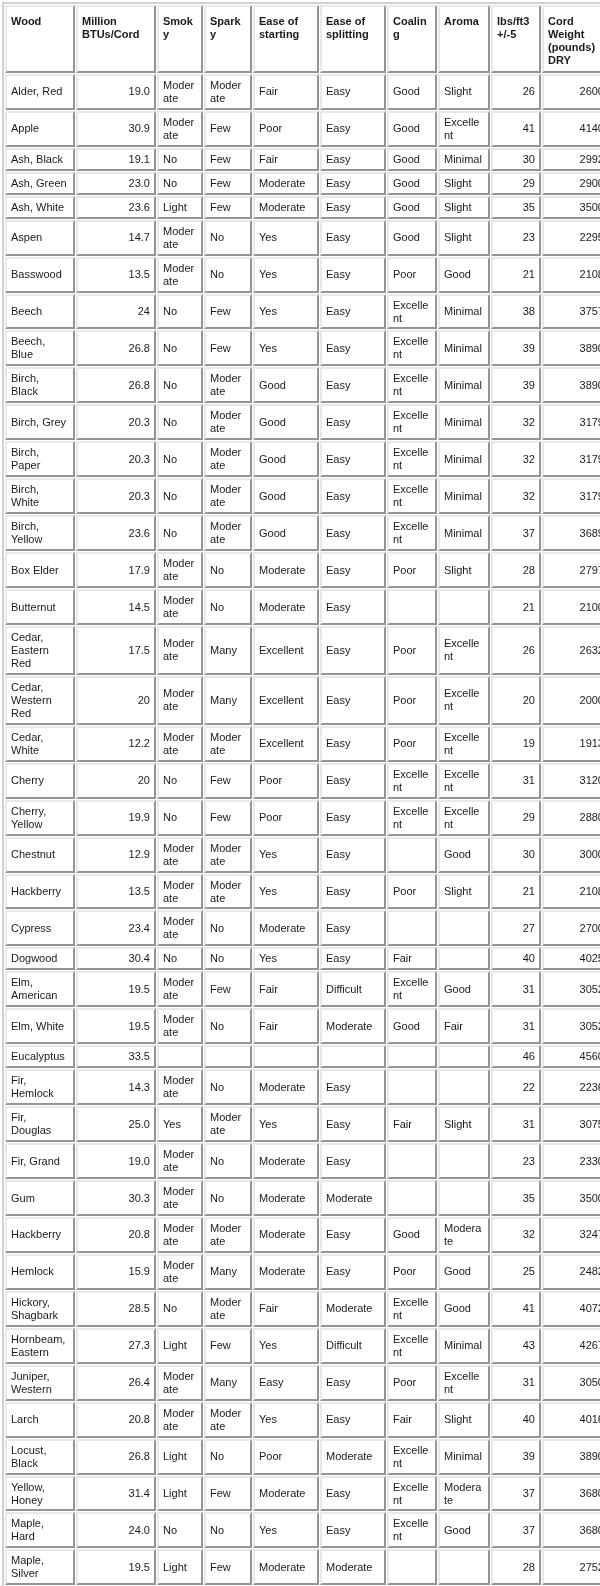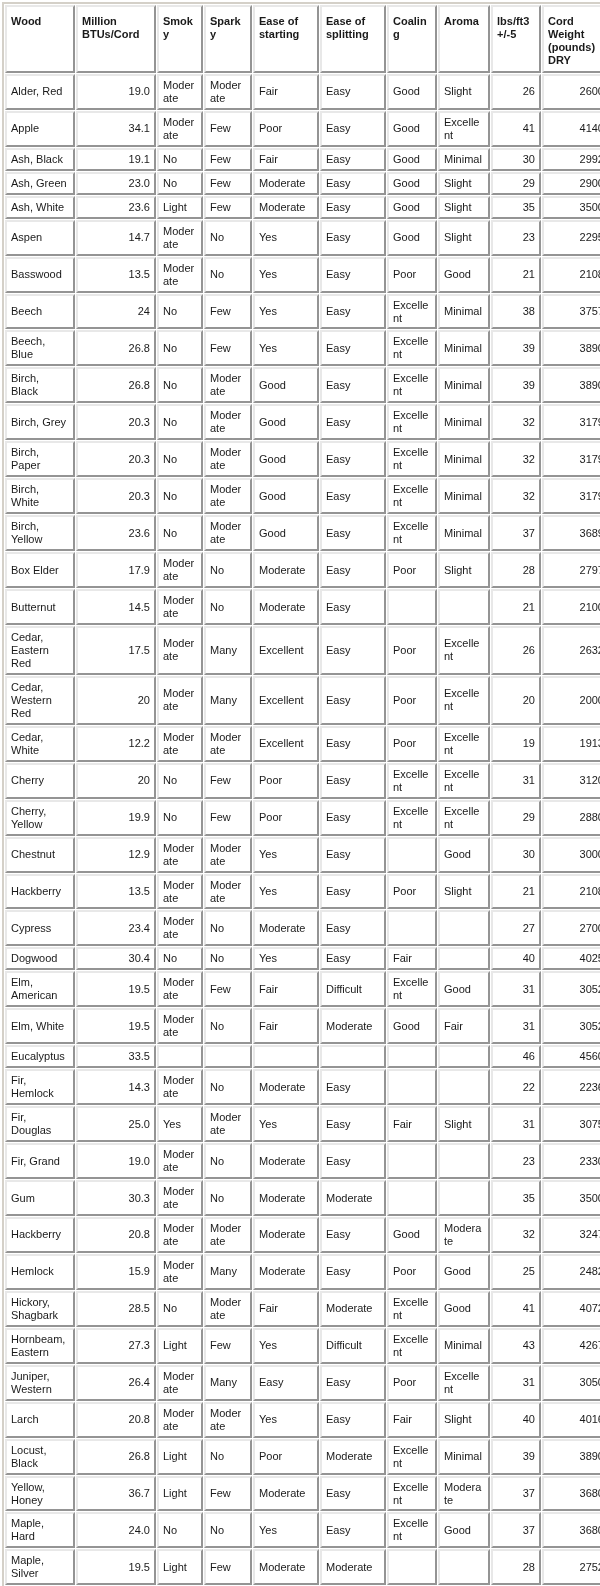--- a/index.html
+++ b/index.html
@@ -101,21 +101,21 @@
           <td class="">Moderate</td>
           <td class="">Fair</td>
           <td class="">Easy</td>
           <td class="">Good</td>
           <td class="">Slight</td>
           <td class="num">26</td>
           <td class="num">2600</td>
         </tr>
         <tr>
           <td class="">Apple</td>
-          <td class="num">34.1</td>
+          <td class="num">30.9</td>
           <td class="">Moderate</td>
           <td class="">Few</td>
           <td class="">Poor</td>
           <td class="">Easy</td>
           <td class="">Good</td>
           <td class="">Excellent</td>
           <td class="num">41</td>
           <td class="num">4140</td>
         </tr>
         <tr>
@@ -557,21 +557,21 @@
           <td class="">No</td>
           <td class="">Poor</td>
           <td class="">Moderate</td>
           <td class="">Excellent</td>
           <td class="">Minimal</td>
           <td class="num">39</td>
           <td class="num">3890</td>
         </tr>
         <tr>
           <td class="">Yellow, Honey</td>
-          <td class="num">36.7</td>
+          <td class="num">31.4</td>
           <td class="">Light</td>
           <td class="">Few</td>
           <td class="">Moderate</td>
           <td class="">Easy</td>
           <td class="">Excellent</td>
           <td class="">Moderate</td>
           <td class="num">37</td>
           <td class="num">3680</td>
         </tr>
         <tr>

